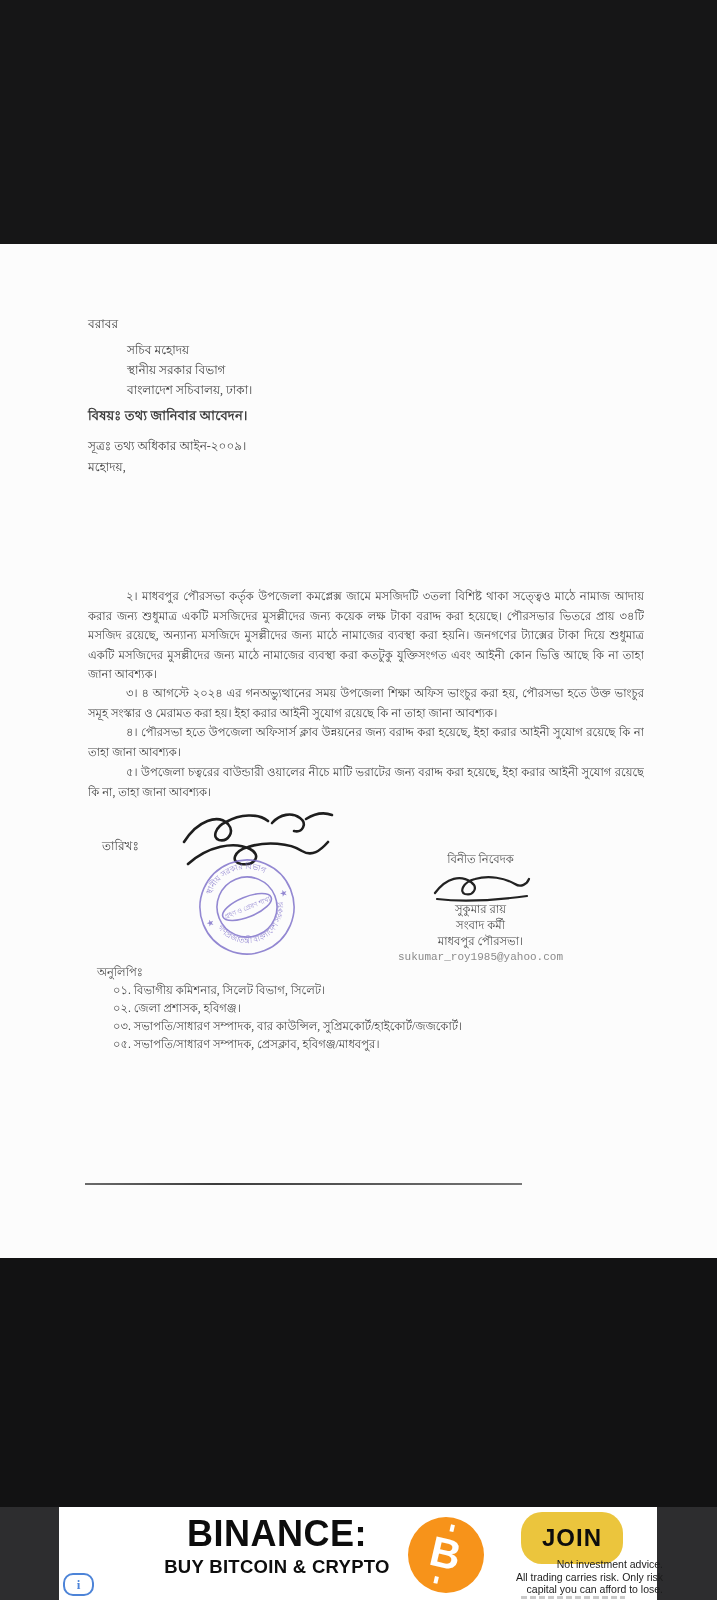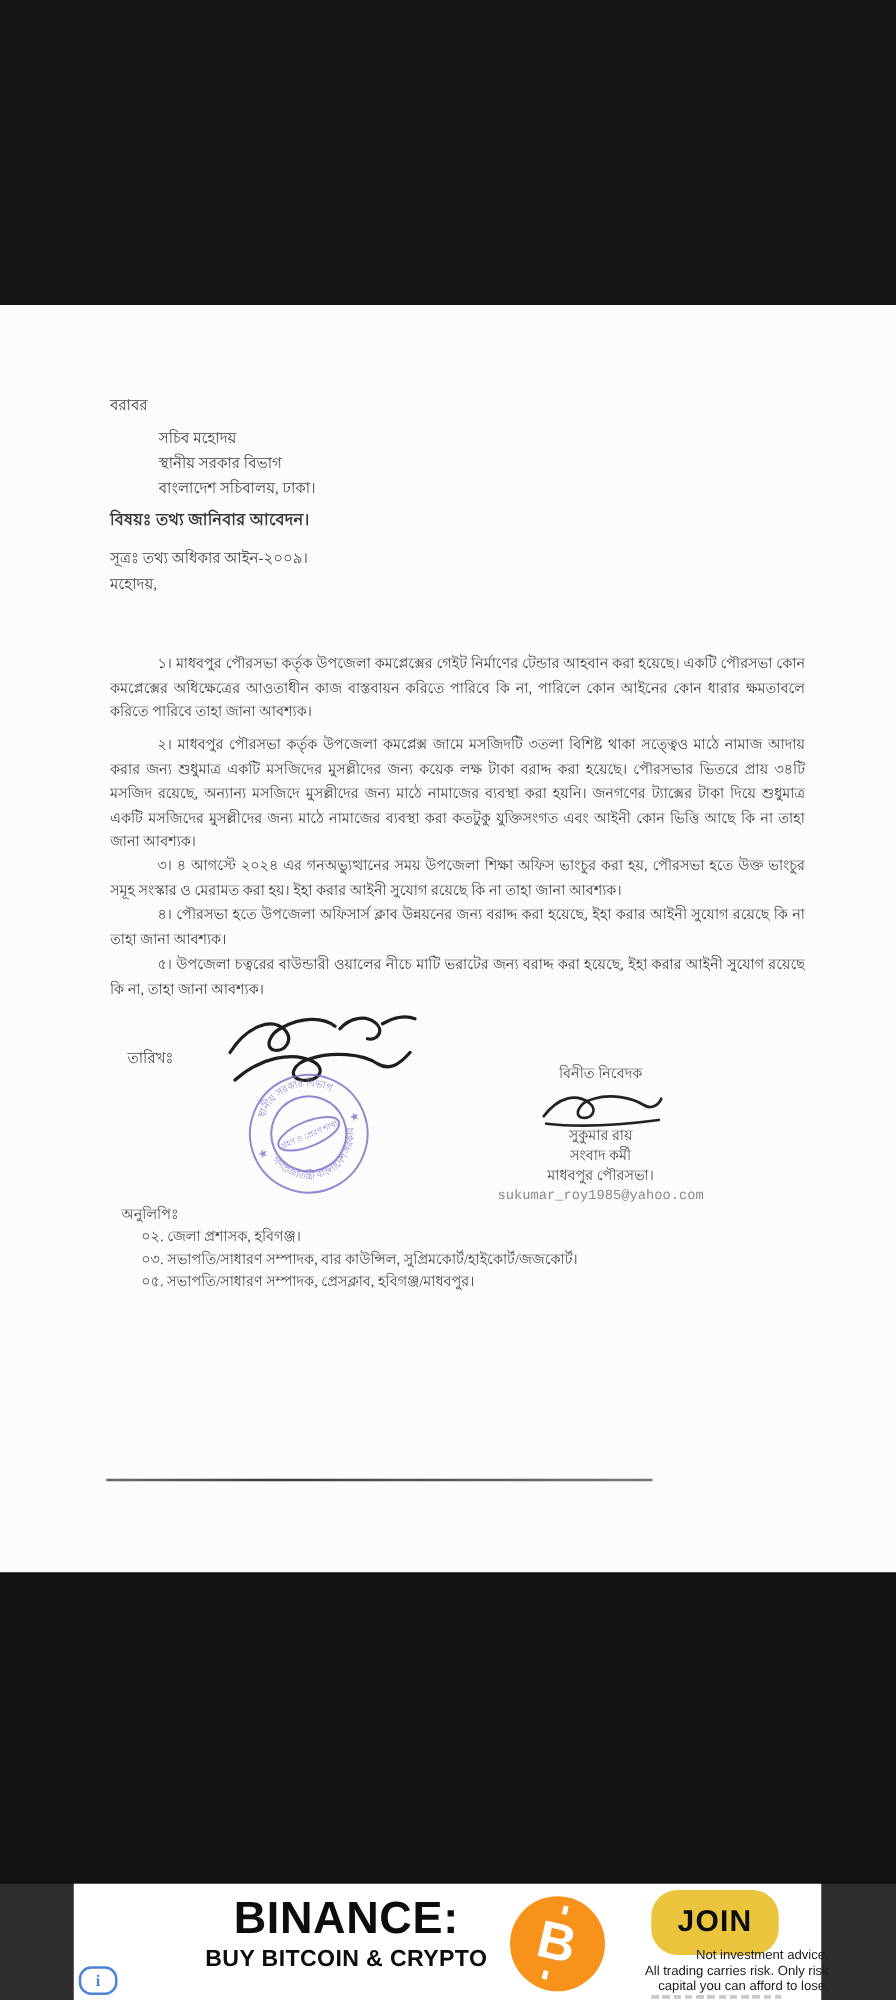--- a/index.html
+++ b/index.html
@@ -70,21 +70,20 @@
 
   <div class="t" style="left:88px;top:72px;">বরাবর</div>
   <div class="t" style="left:127px;top:98px;">সচিব মহোদয়</div>
   <div class="t" style="left:127px;top:118px;">স্থানীয় সরকার বিভাগ</div>
   <div class="t" style="left:127px;top:138px;">বাংলাদেশ সচিবালয়, ঢাকা।</div>
 
   <div class="t subject" style="left:88px;top:164px;font-size:13px;">বিষয়ঃ তথ্য জানিবার আবেদন।</div>
   <div class="t" style="left:88px;top:194px;">সূত্রঃ তথ্য অধিকার আইন-২০০৯।</div>
   <div class="t" style="left:88px;top:215px;">মহোদয়,</div>
 
-  <div class="para" style="top:278px;height:59px;">১। মাধবপুর পৌরসভা কর্তৃক উপজেলা কমপ্লেক্সের গেইট নির্মাণের টেন্ডার আহবান করা হয়েছে। একটি পৌরসভা কোন কমপ্লেক্সের অধিক্ষেত্রের আওতাধীন কাজ বাস্তবায়ন করিতে পারিবে কি না, পারিলে কোন আইনের কোন ধারার ক্ষমতাবলে করিতে পারিবে তাহা জানা আবশ্যক।</div>
   <div class="para" style="top:343px;height:98px;">২। মাধবপুর পৌরসভা কর্তৃক উপজেলা কমপ্লেক্স জামে মসজিদটি ৩তলা বিশিষ্ট থাকা সত্ত্বেও মাঠে নামাজ আদায় করার জন্য শুধুমাত্র একটি মসজিদের মুসল্লীদের জন্য কয়েক লক্ষ টাকা বরাদ্দ করা হয়েছে। পৌরসভার ভিতরে প্রায় ৩৪টি মসজিদ রয়েছে, অন্যান্য মসজিদে মুসল্লীদের জন্য মাঠে নামাজের ব্যবস্থা করা হয়নি। জনগণের ট্যাক্সের টাকা দিয়ে শুধুমাত্র একটি মসজিদের মুসল্লীদের জন্য মাঠে নামাজের ব্যবস্থা করা কতটুকু যুক্তিসংগত এবং আইনী কোন ভিত্তি আছে কি না তাহা জানা আবশ্যক।</div>
   <div class="para" style="top:440px;height:40px;">৩। ৪ আগস্টে ২০২৪ এর গনঅভ্যুত্থানের সময় উপজেলা শিক্ষা অফিস ভাংচুর করা হয়, পৌরসভা হতে উক্ত ভাংচুর সমূহ সংস্কার ও মেরামত করা হয়। ইহা করার আইনী সুযোগ রয়েছে কি না তাহা জানা আবশ্যক।</div>
   <div class="para" style="top:479px;height:40px;">৪। পৌরসভা হতে উপজেলা অফিসার্স ক্লাব উন্নয়নের জন্য বরাদ্দ করা হয়েছে, ইহা করার আইনী সুযোগ রয়েছে কি না তাহা জানা আবশ্যক।</div>
   <div class="para" style="top:519px;height:40px;">৫। উপজেলা চত্বরের বাউন্ডারী ওয়ালের নীচে মাটি ভরাটের জন্য বরাদ্দ করা হয়েছে, ইহা করার আইনী সুযোগ রয়েছে কি না, তাহা জানা আবশ্যক।</div>
 
   <div class="t" style="left:102px;top:594px;">তারিখঃ</div>
 
   <svg class="abs" style="left:178px;top:558px;" width="160" height="74" viewBox="0 0 160 74">
     <g fill="none" stroke="#1e1e1e" stroke-width="2.6" stroke-linecap="round">
       <path d="M6,40 C 20,18 40,12 50,22 C 57,30 50,40 41,38 C 34,36 37,25 48,20 C 62,12 80,11 90,19"></path>
@@ -121,20 +120,21 @@
       </g>
     </svg>
     <div>সুকুমার রায়</div>
     <div>সংবাদ কর্মী</div>
     <div>মাধবপুর পৌরসভা।</div>
     <div class="email">sukumar_roy1985@yahoo.com</div>
   </div>
 
   <div class="cc">
     <div>অনুলিপিঃ</div>
+    <div class="cc-item">০১. বিভাগীয় কমিশনার, সিলেট বিভাগ, সিলেট।</div>
     <div class="cc-item">০২. জেলা প্রশাসক, হবিগঞ্জ।</div>
     <div class="cc-item">০৩. সভাপতি/সাধারণ সম্পাদক, বার কাউন্সিল, সুপ্রিমকোর্ট/হাইকোর্ট/জজকোর্ট।</div>
     <div class="cc-item">০৫. সভাপতি/সাধারণ সম্পাদক, প্রেসক্লাব, হবিগঞ্জ/মাধবপুর।</div>
   </div>
 
   <div class="hr-line"></div>
 </div>
 
 <div class="abs bottom-black"></div>
 <div class="abs banner-strip"></div>

